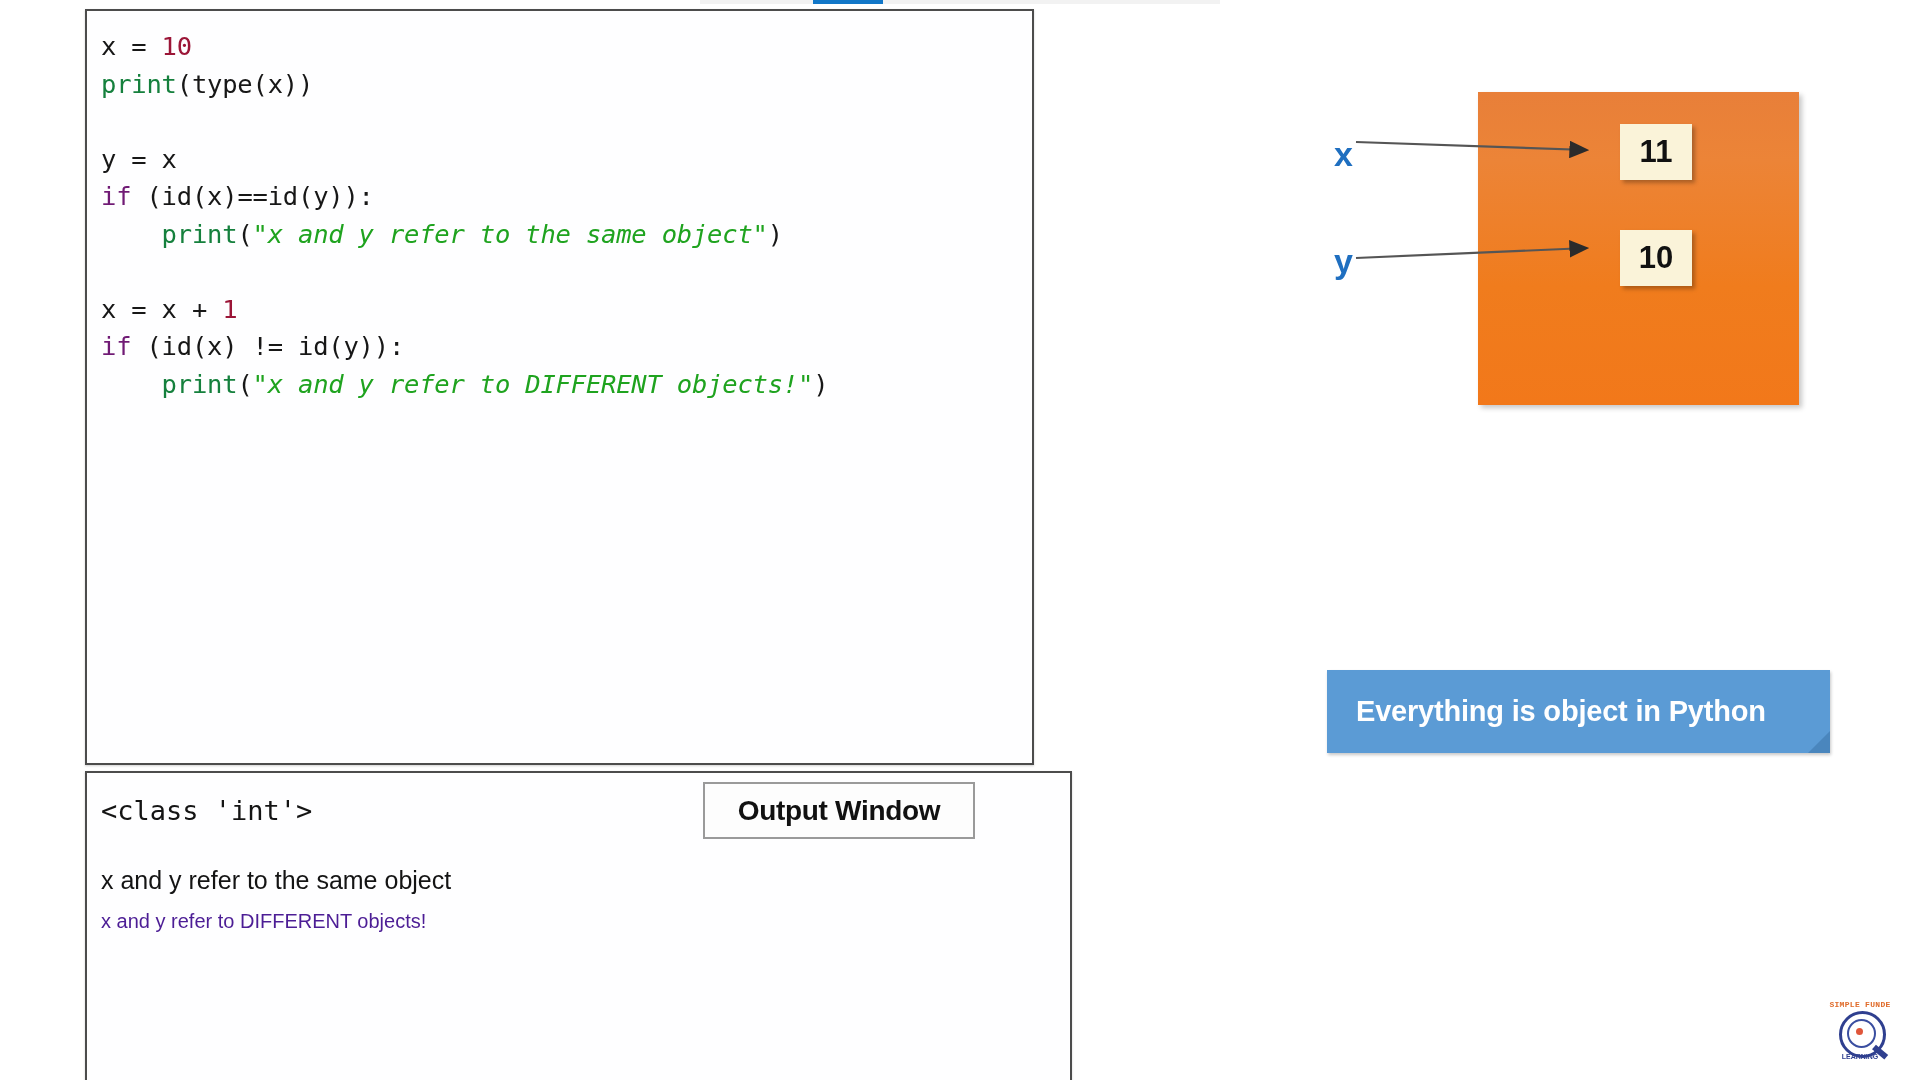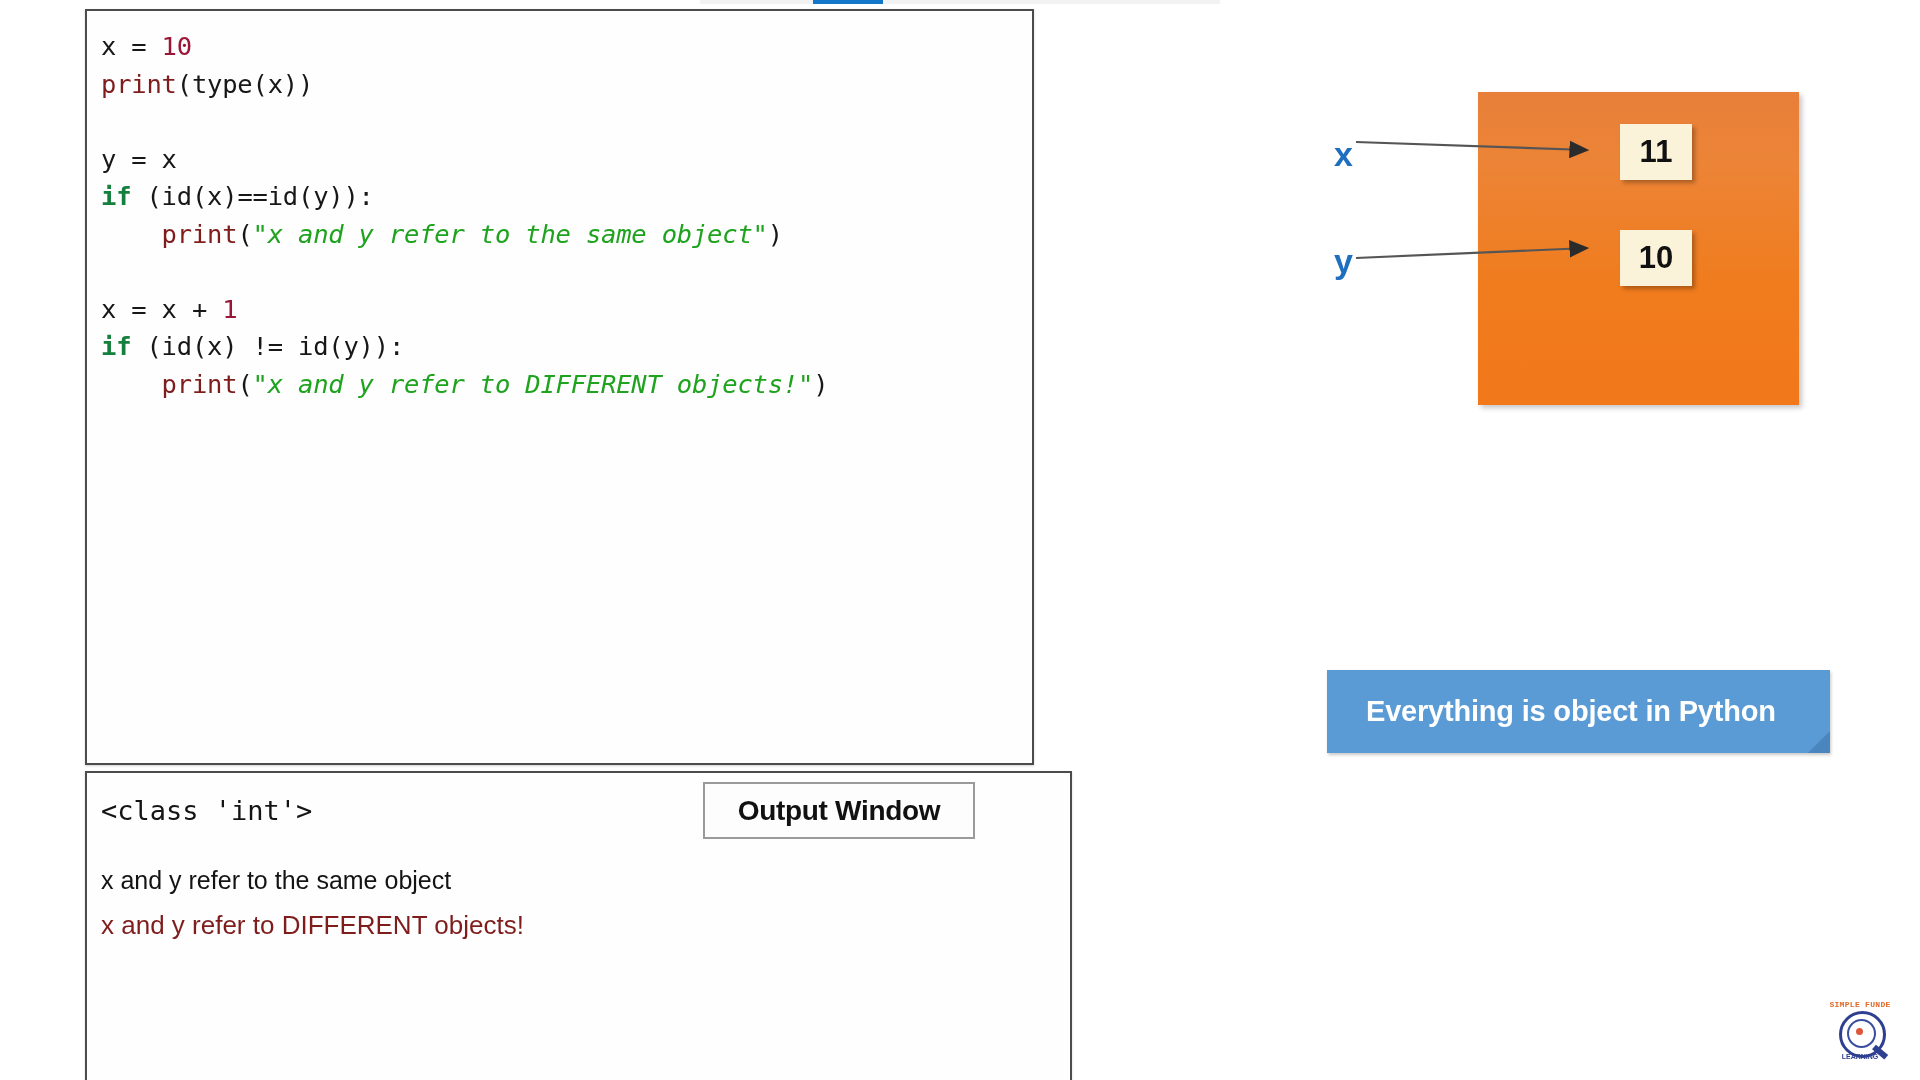--- a/index.html
+++ b/index.html
@@ -54,22 +54,22 @@
     padding: 17px 0 0 14px;
     font-family: "DejaVu Sans Mono", "Liberation Mono", monospace;
     font-size: 25.5px;
     line-height: 37.5px;
     color: #171717;
     white-space: pre;
     letter-spacing: -0.2px;
   }
 
   .code-line { height: 37.5px; }
-  .tok-kw      { color: #15803d; font-weight: 700; }
-  .tok-fn      { color: #7f1d1d; font-weight: 500; }
+  .tok-kw      { color: #701a75; font-weight: 400; }
+  .tok-fn      { color: #15803d; font-weight: 500; }
   .tok-num     { color: #9b1537; }
   .tok-str     { color: #1fa31f; font-style: italic; }
   .tok-plain   { color: #171717; }
 
   
   .output-panel {
     position: absolute;
     left: 85px;
     top: 771px;
     width: 987px;
@@ -97,22 +97,22 @@
     font-size: 25px;
     color: #141414;
     white-space: pre;
     margin-top: 13px;
   }
   .out-line-2 {
     position: absolute;
     left: 14px;
     top: 137px;
     font-family: "Liberation Sans", sans-serif;
-    font-size: 26px;
-    color: #7f1d1d;
+    font-size: 20px;
+    color: #4c1d95;
     white-space: pre;
   }
 
   .output-label-box {
     position: absolute;
     left: 703px;
     top: 782px;
     width: 272px;
     height: 57px;
     border: 2px solid #9a9a9a;
@@ -191,21 +191,21 @@
     background: #5b9bd5;
     box-shadow: 1px 2px 3px rgba(0,0,0,0.22);
     display: flex;
     align-items: center;
   }
   .banner span {
     font-family: "Liberation Sans", sans-serif;
     font-weight: bold;
     font-size: 29px;
     color: #ffffff;
-    margin-left: 39px;
+    margin-left: 29px;
     letter-spacing: -0.2px;
   }
   .banner-fold {
     position: absolute;
     right: 0;
     bottom: 0;
     width: 0;
     height: 0;
     border-left: 22px solid transparent;
     border-bottom: 22px solid #4a86bd;

